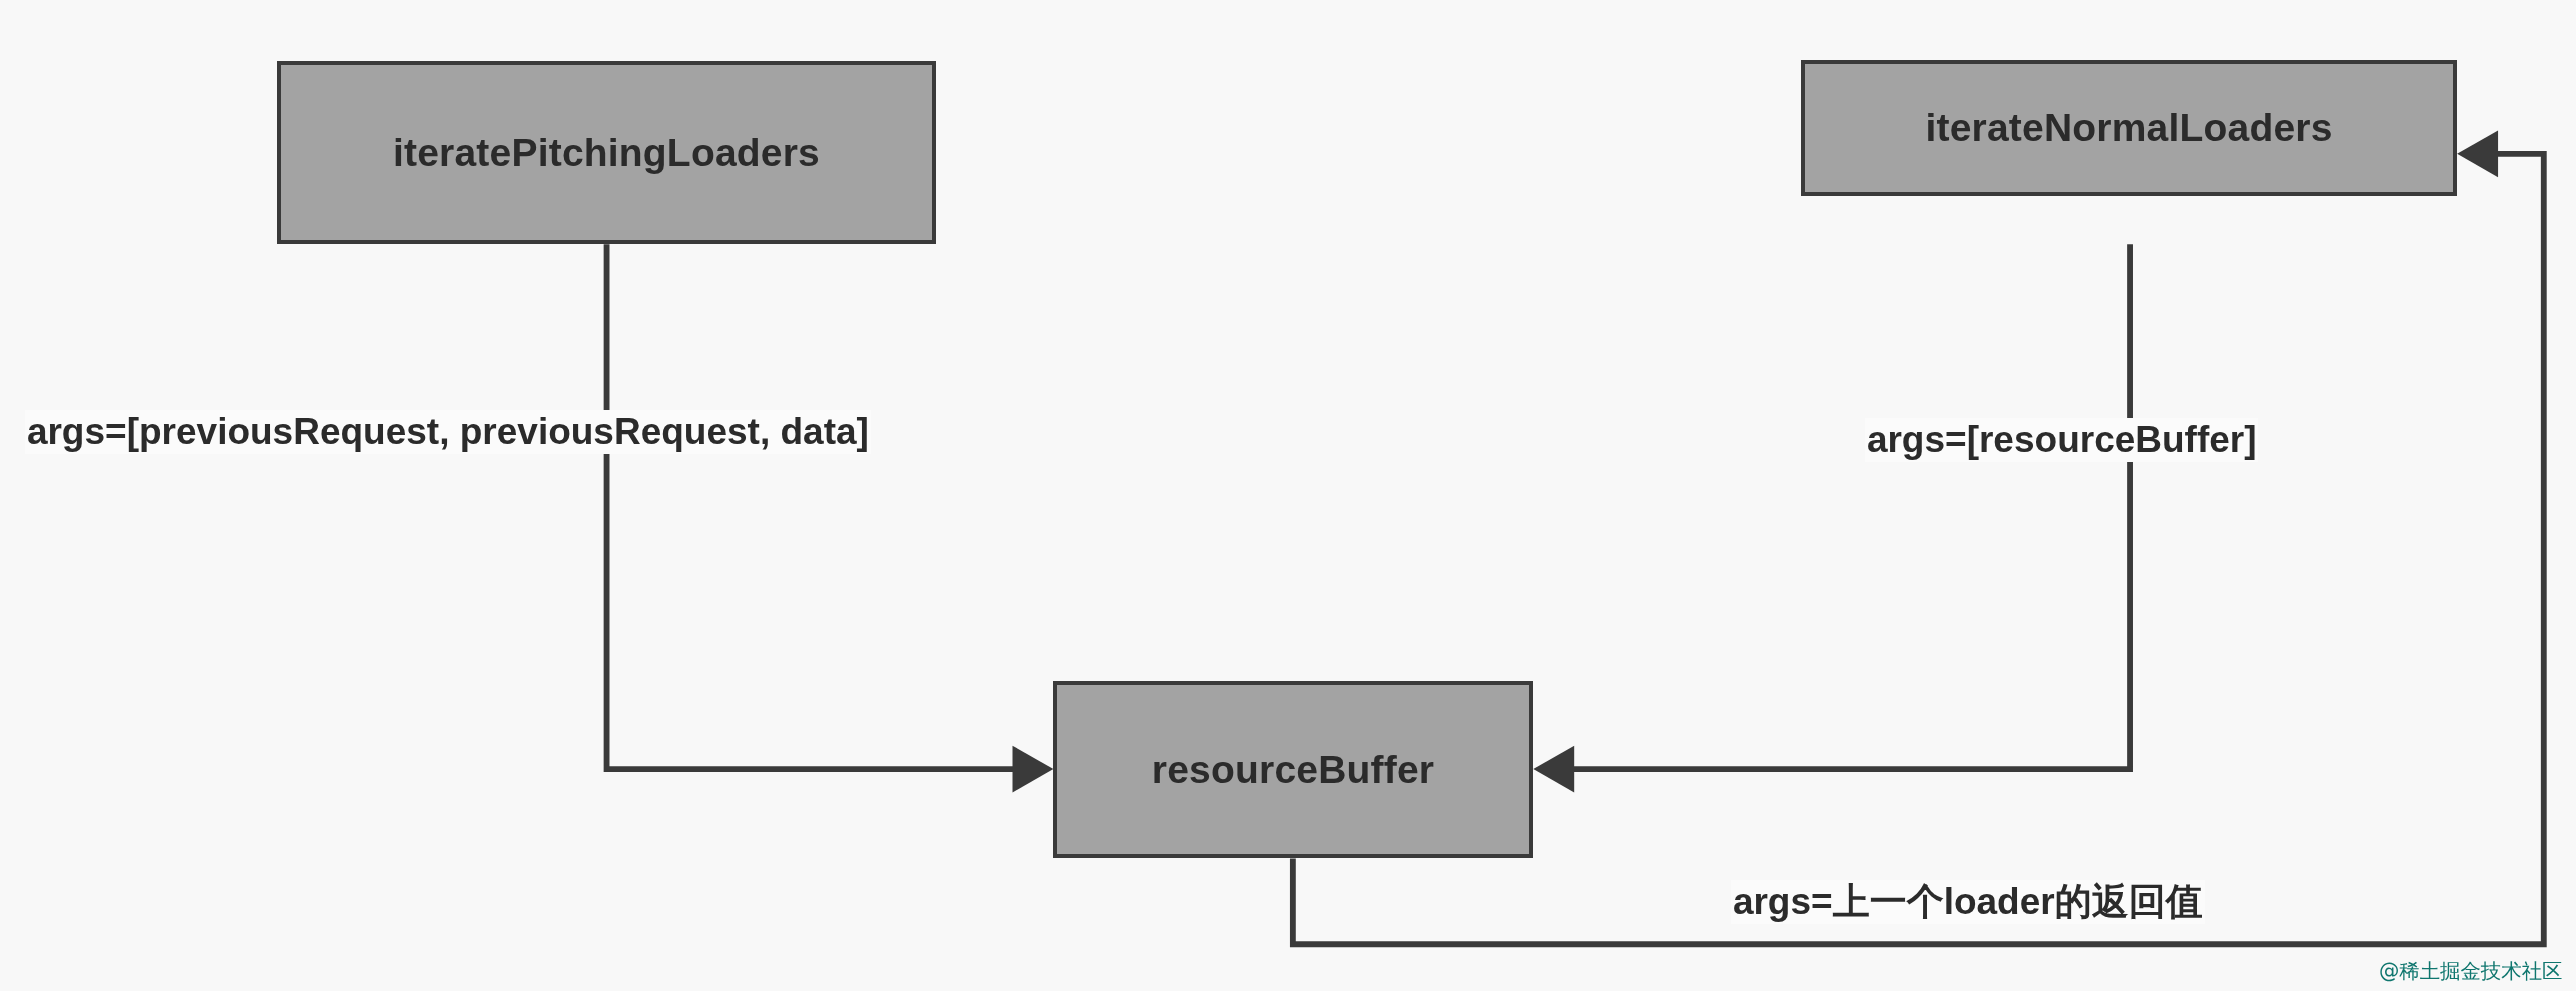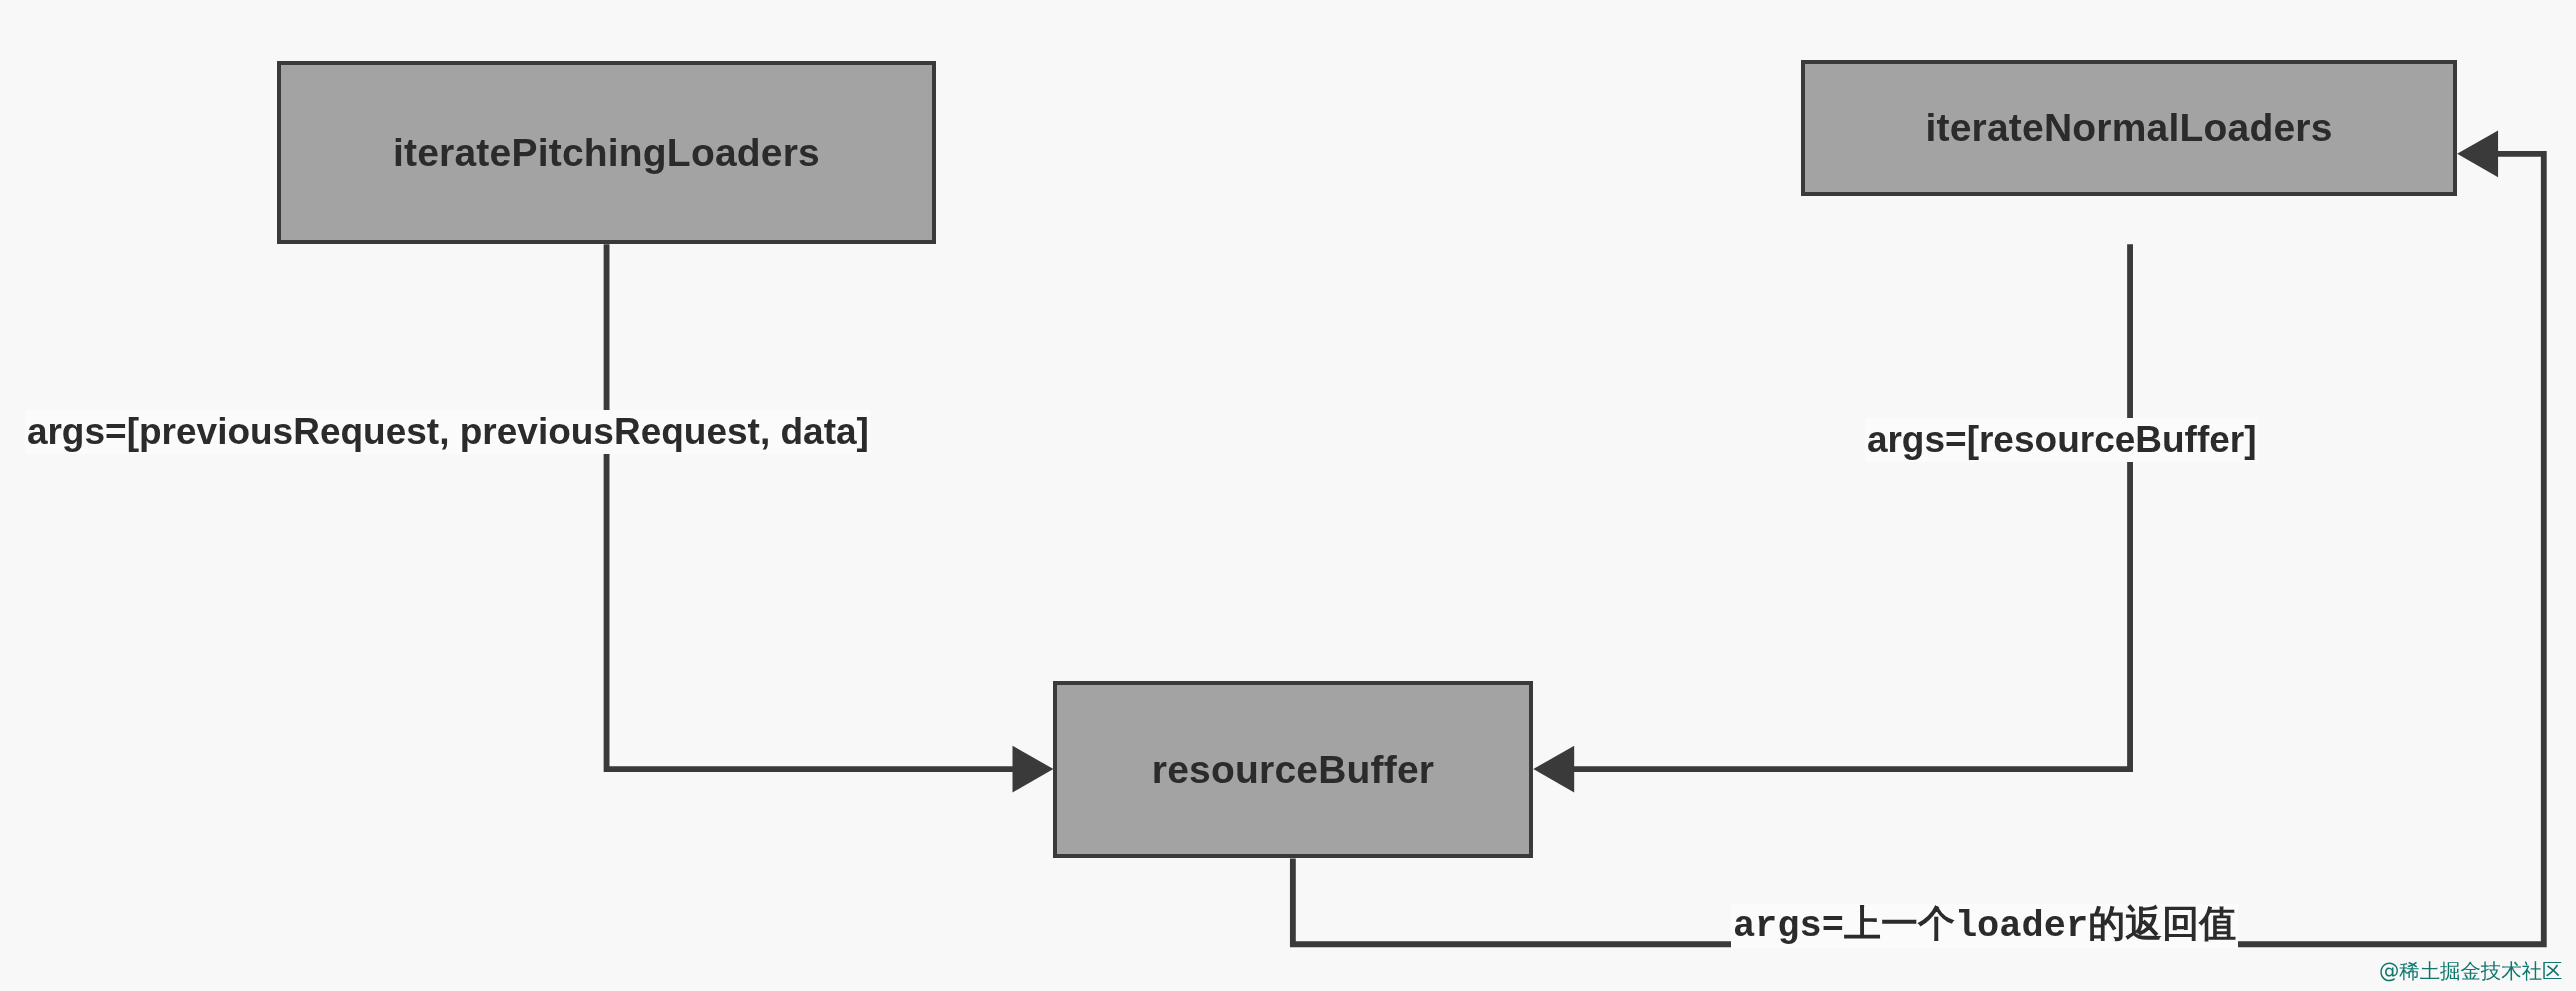--- a/index.html
+++ b/index.html
@@ -57,21 +57,21 @@
     font-size: 37px;
     font-weight: bold;
     color: #2b2b2b;
     background: #fbfbfb;
     white-space: nowrap;
     line-height: 1.1;
     padding: 1.9px 1.9px;
   }
   #label-pitching-args { left: 25px;   top: 410px; }
   #label-normal-args   { left: 1865px; top: 410px; margin-top: 8px; }
-  #label-return-args   { left: 1731px; top: 904px; font-family: Liberation Mono, monospace; }
+  #label-return-args   { left: 1731px; top: 880px; }
 
   .watermark {
     position: absolute;
     right: 13.6px;
     bottom: 5.8px;
     font-size: 20.4px;
     color: #0f766e;
     font-family: "DejaVu Sans", "Liberation Sans", sans-serif;
     white-space: nowrap;
   }

